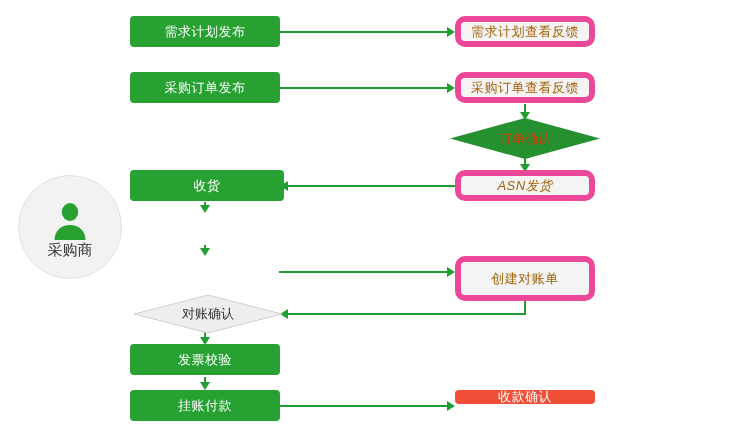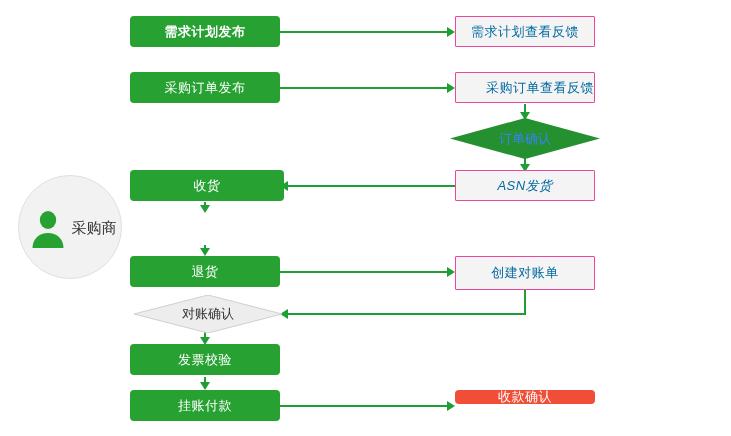--- a/index.html
+++ b/index.html
@@ -27,38 +27,38 @@
     color:#ffffff;
     border-radius:4px;
   }
   .node.red{
     background:#F04E37;
     color:#ffffff;
     border-radius:4px;
   }
   .node.gray{
     background:#F4F4F4;
-    color:#0369a1;
-    border:1px solid #ec4899;
-    border-radius:1px;
+    color:#a16207;
+    border:6px solid #ec4899;
+    border-radius:10px;
   }
 
   
   .diamond{
     position:absolute;
     display:flex;align-items:center;justify-content:center;
     font-size:13px;white-space:nowrap;
     z-index:4;
   }
   .diamond .dshape{
     position:absolute;inset:0;
     z-index:-1;
   }
   .diamond .dlabel{position:relative;z-index:2;}
-  .diamond.green-d .dlabel{color:#3b82f6;}
+  .diamond.green-d .dlabel{color:#c2410c;}
   .diamond.gray-d  .dlabel{color:#333333;}
 
   
   .conn{position:absolute;background:#1E9E33;z-index:2;}
   .conn.h{height:2px;}
   .conn.v{width:2px;}
 
   .arrow{position:absolute;width:0;height:0;z-index:3;}
   .arrow.right{
     border-top:5px solid transparent;
@@ -76,21 +76,21 @@
     border-top:8px solid #1E9E33;
   }
 
   
   .actor{
     position:absolute;
     width:102px;height:102px;
     border-radius:50%;
     background:#F2F2F2;
     border:1px solid #E0E0E0;
-    display:flex;flex-direction:row;
+    display:flex;flex-direction:column;
     align-items:center;justify-content:center;
     z-index:5;
   }
   .actor .glyph{
     width:48px;height:44px;
     display:flex;align-items:flex-end;justify-content:center;
     margin-bottom:1px;
   }
   .actor .aname{
     font-size:15px;
@@ -144,57 +144,54 @@
 
   <div class="conn v" style="left:204px;top:331px;height:9px;"></div>
   <div class="arrow down" style="left:200px;top:337px;"></div>
 
   <div class="conn v" style="left:204px;top:377px;height:8px;"></div>
   <div class="arrow down" style="left:200px;top:382px;"></div>
 
   <div class="conn h" style="left:279px;top:405px;width:168px;"></div>
   <div class="arrow right" style="left:447px;top:401px;"></div>
 
-  <div class="node green" style="left:130px;top:16px;width:150px;height:31px;font-weight:bold;">
+  <div class="node green" style="left:130px;top:16px;width:150px;height:31px;">
     <span>需求计划发布</span>
   </div>
 
   <div class="node gray" style="left:455px;top:16px;width:140px;height:31px;">
     <span>需求计划查看反馈</span>
   </div>
 
   <div class="node green" style="left:130px;top:72px;width:150px;height:31px;">
     <span>采购订单发布</span>
   </div>
 
-  <div class="node gray" style="left:455px;top:72px;width:140px;height:31px;justify-content:flex-end;">
+  <div class="node gray" style="left:455px;top:72px;width:140px;height:31px;">
     <span>采购订单查看反馈</span>
   </div>
 
   <div class="diamond green-d" style="left:450px;top:118px;width:150px;height:41px;">
     <svg class="dshape" viewBox="0 0 150 41" preserveAspectRatio="none" aria-hidden="true">
       <polygon points="75,0 150,20.5 75,41 0,20.5" fill="#249030"></polygon>
     </svg>
     <span class="dlabel">订单确认</span>
   </div>
 
   <div class="node gray" style="left:455px;top:170px;width:140px;height:31px;font-style:italic;">
     <span>ASN发货</span>
   </div>
 
   <div class="node green" style="left:130px;top:170px;width:154px;height:31px;">
     <span>收货</span>
   </div>
 
 
-  <div class="node green" style="left:130px;top:256px;width:150px;height:31px;">
-    <span>退货</span>
-  </div>
-
-  <div class="node gray" style="left:455px;top:256px;width:140px;height:34px;">
+
+  <div class="node gray" style="left:455px;top:256px;width:140px;height:45px;">
     <span>创建对账单</span>
   </div>
 
   <div class="diamond gray-d" style="left:134px;top:295px;width:148px;height:38px;">
     <svg class="dshape" viewBox="0 0 148 38" preserveAspectRatio="none" aria-hidden="true">
       <polygon points="74,0 148,19 74,38 0,19" fill="#EDEDED" stroke="#CFCFCF" stroke-width="1"></polygon>
     </svg>
     <span class="dlabel">对账确认</span>
   </div>
 

